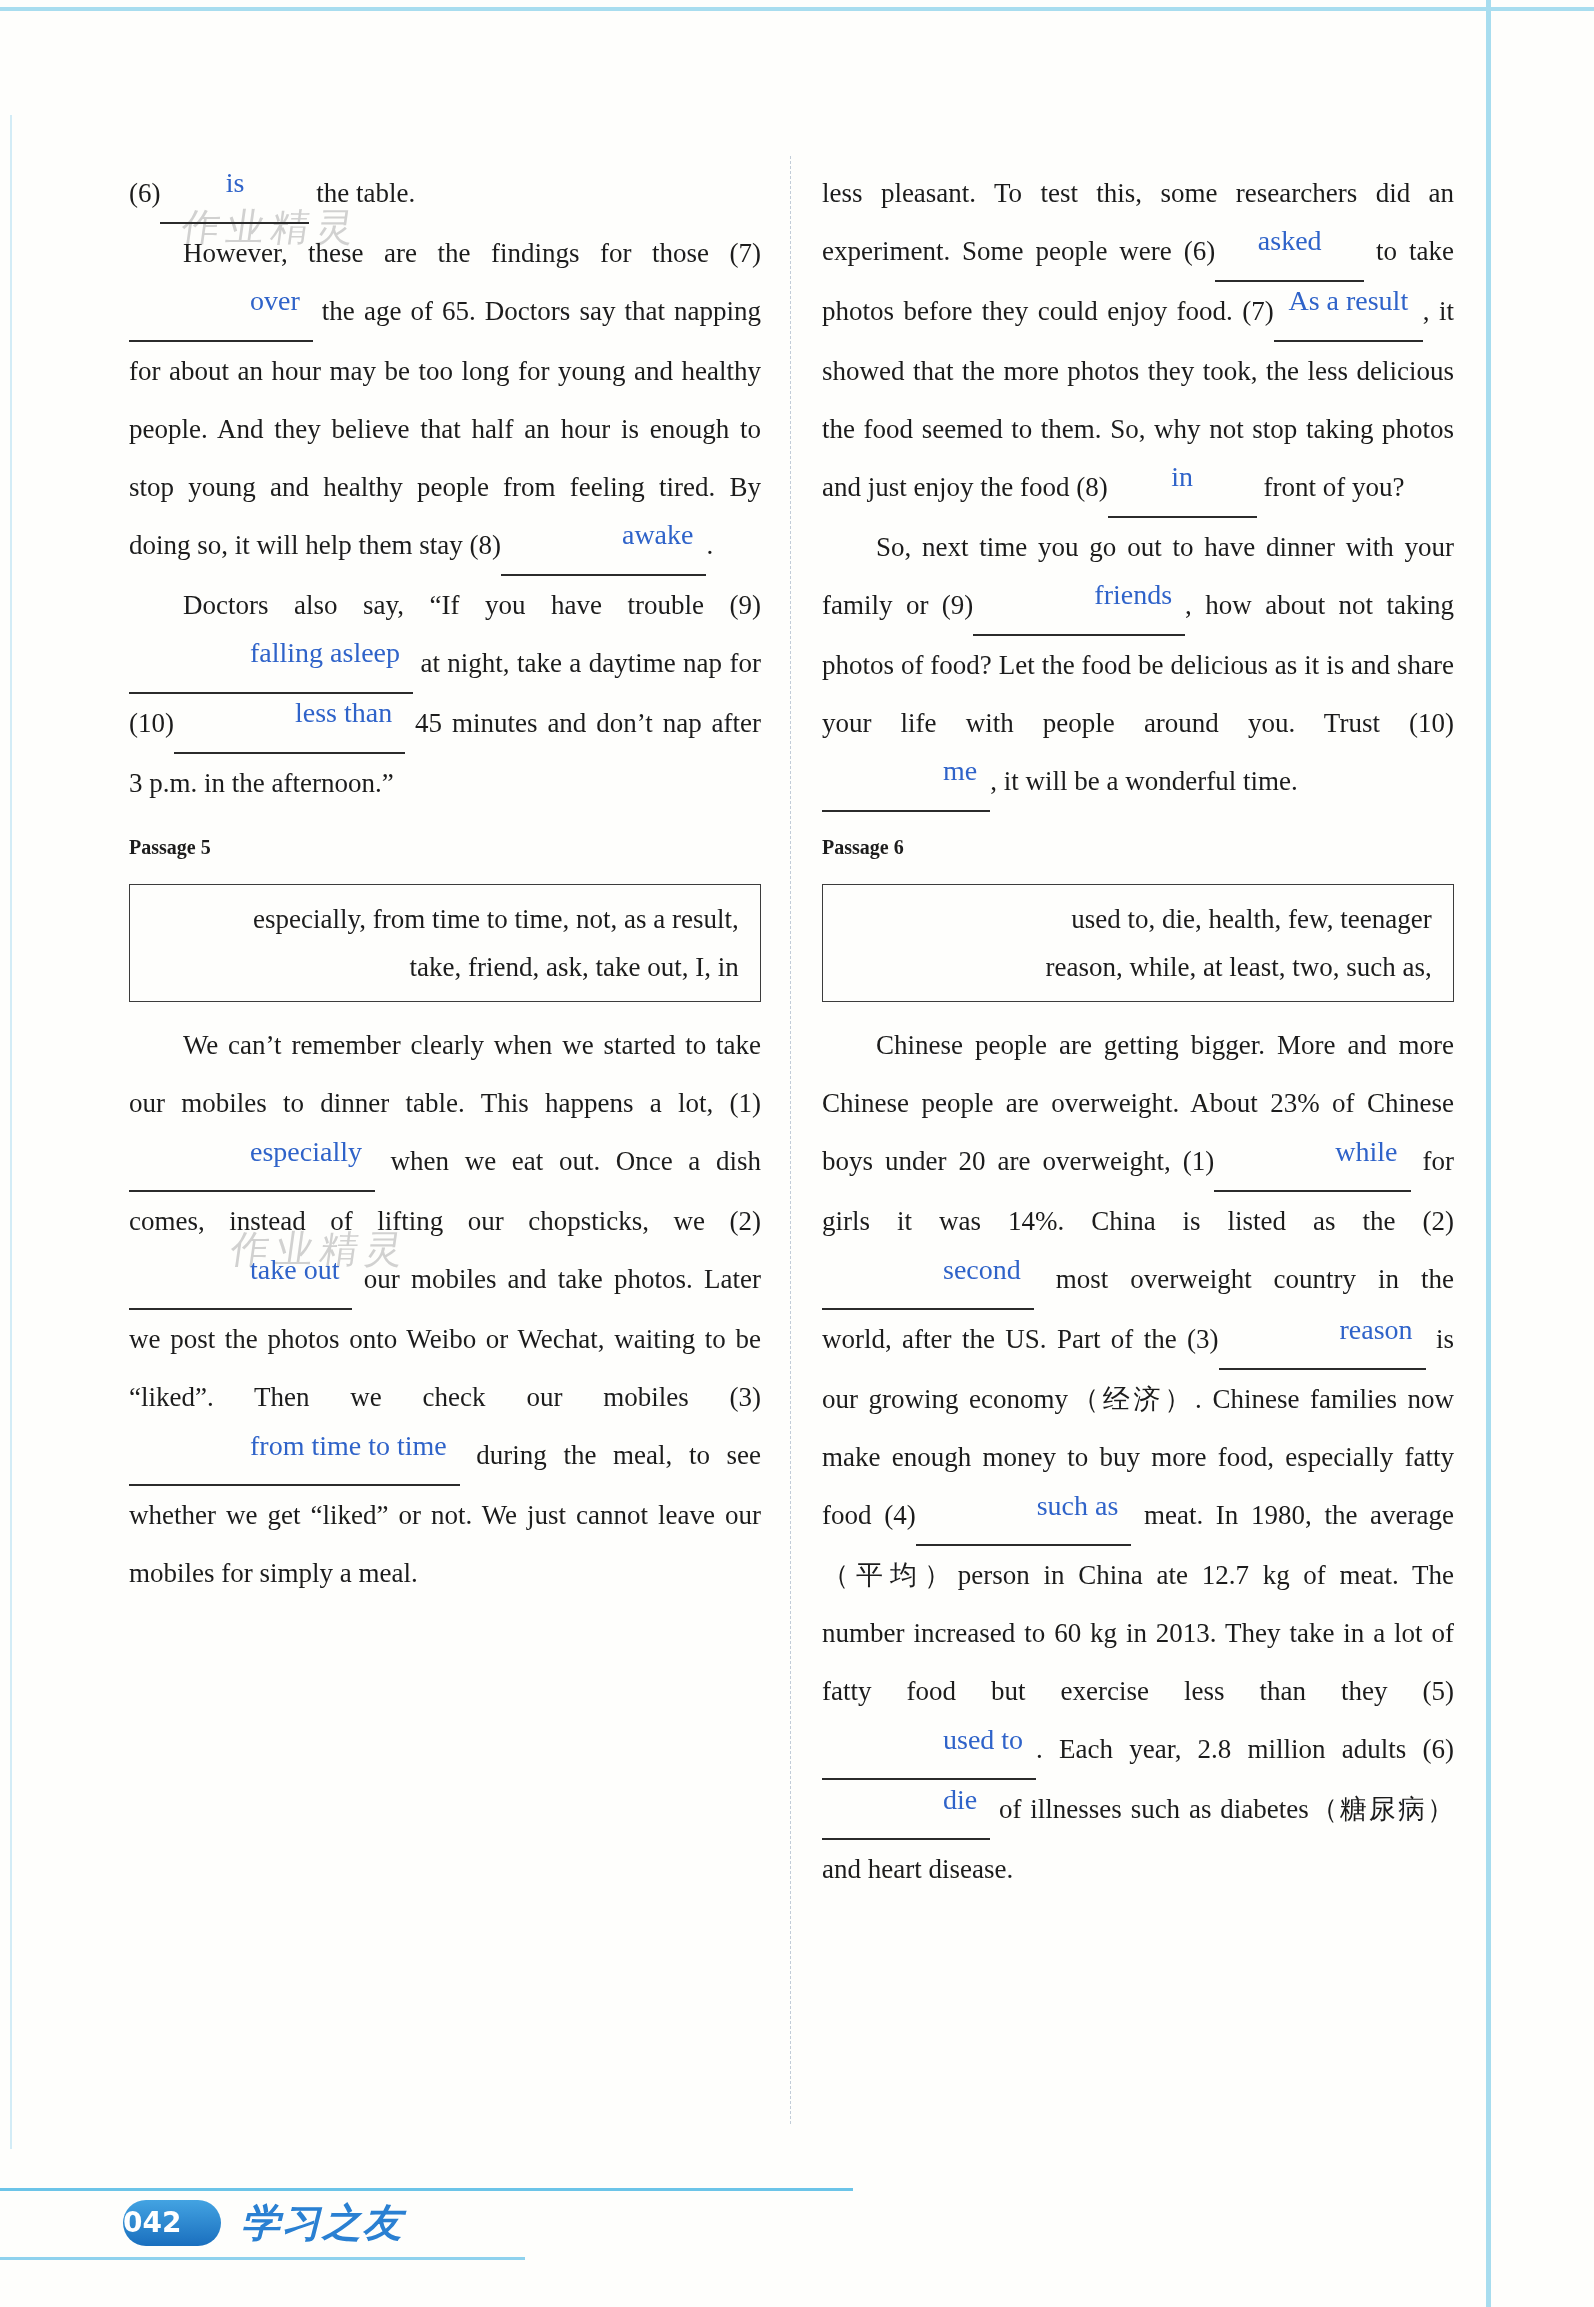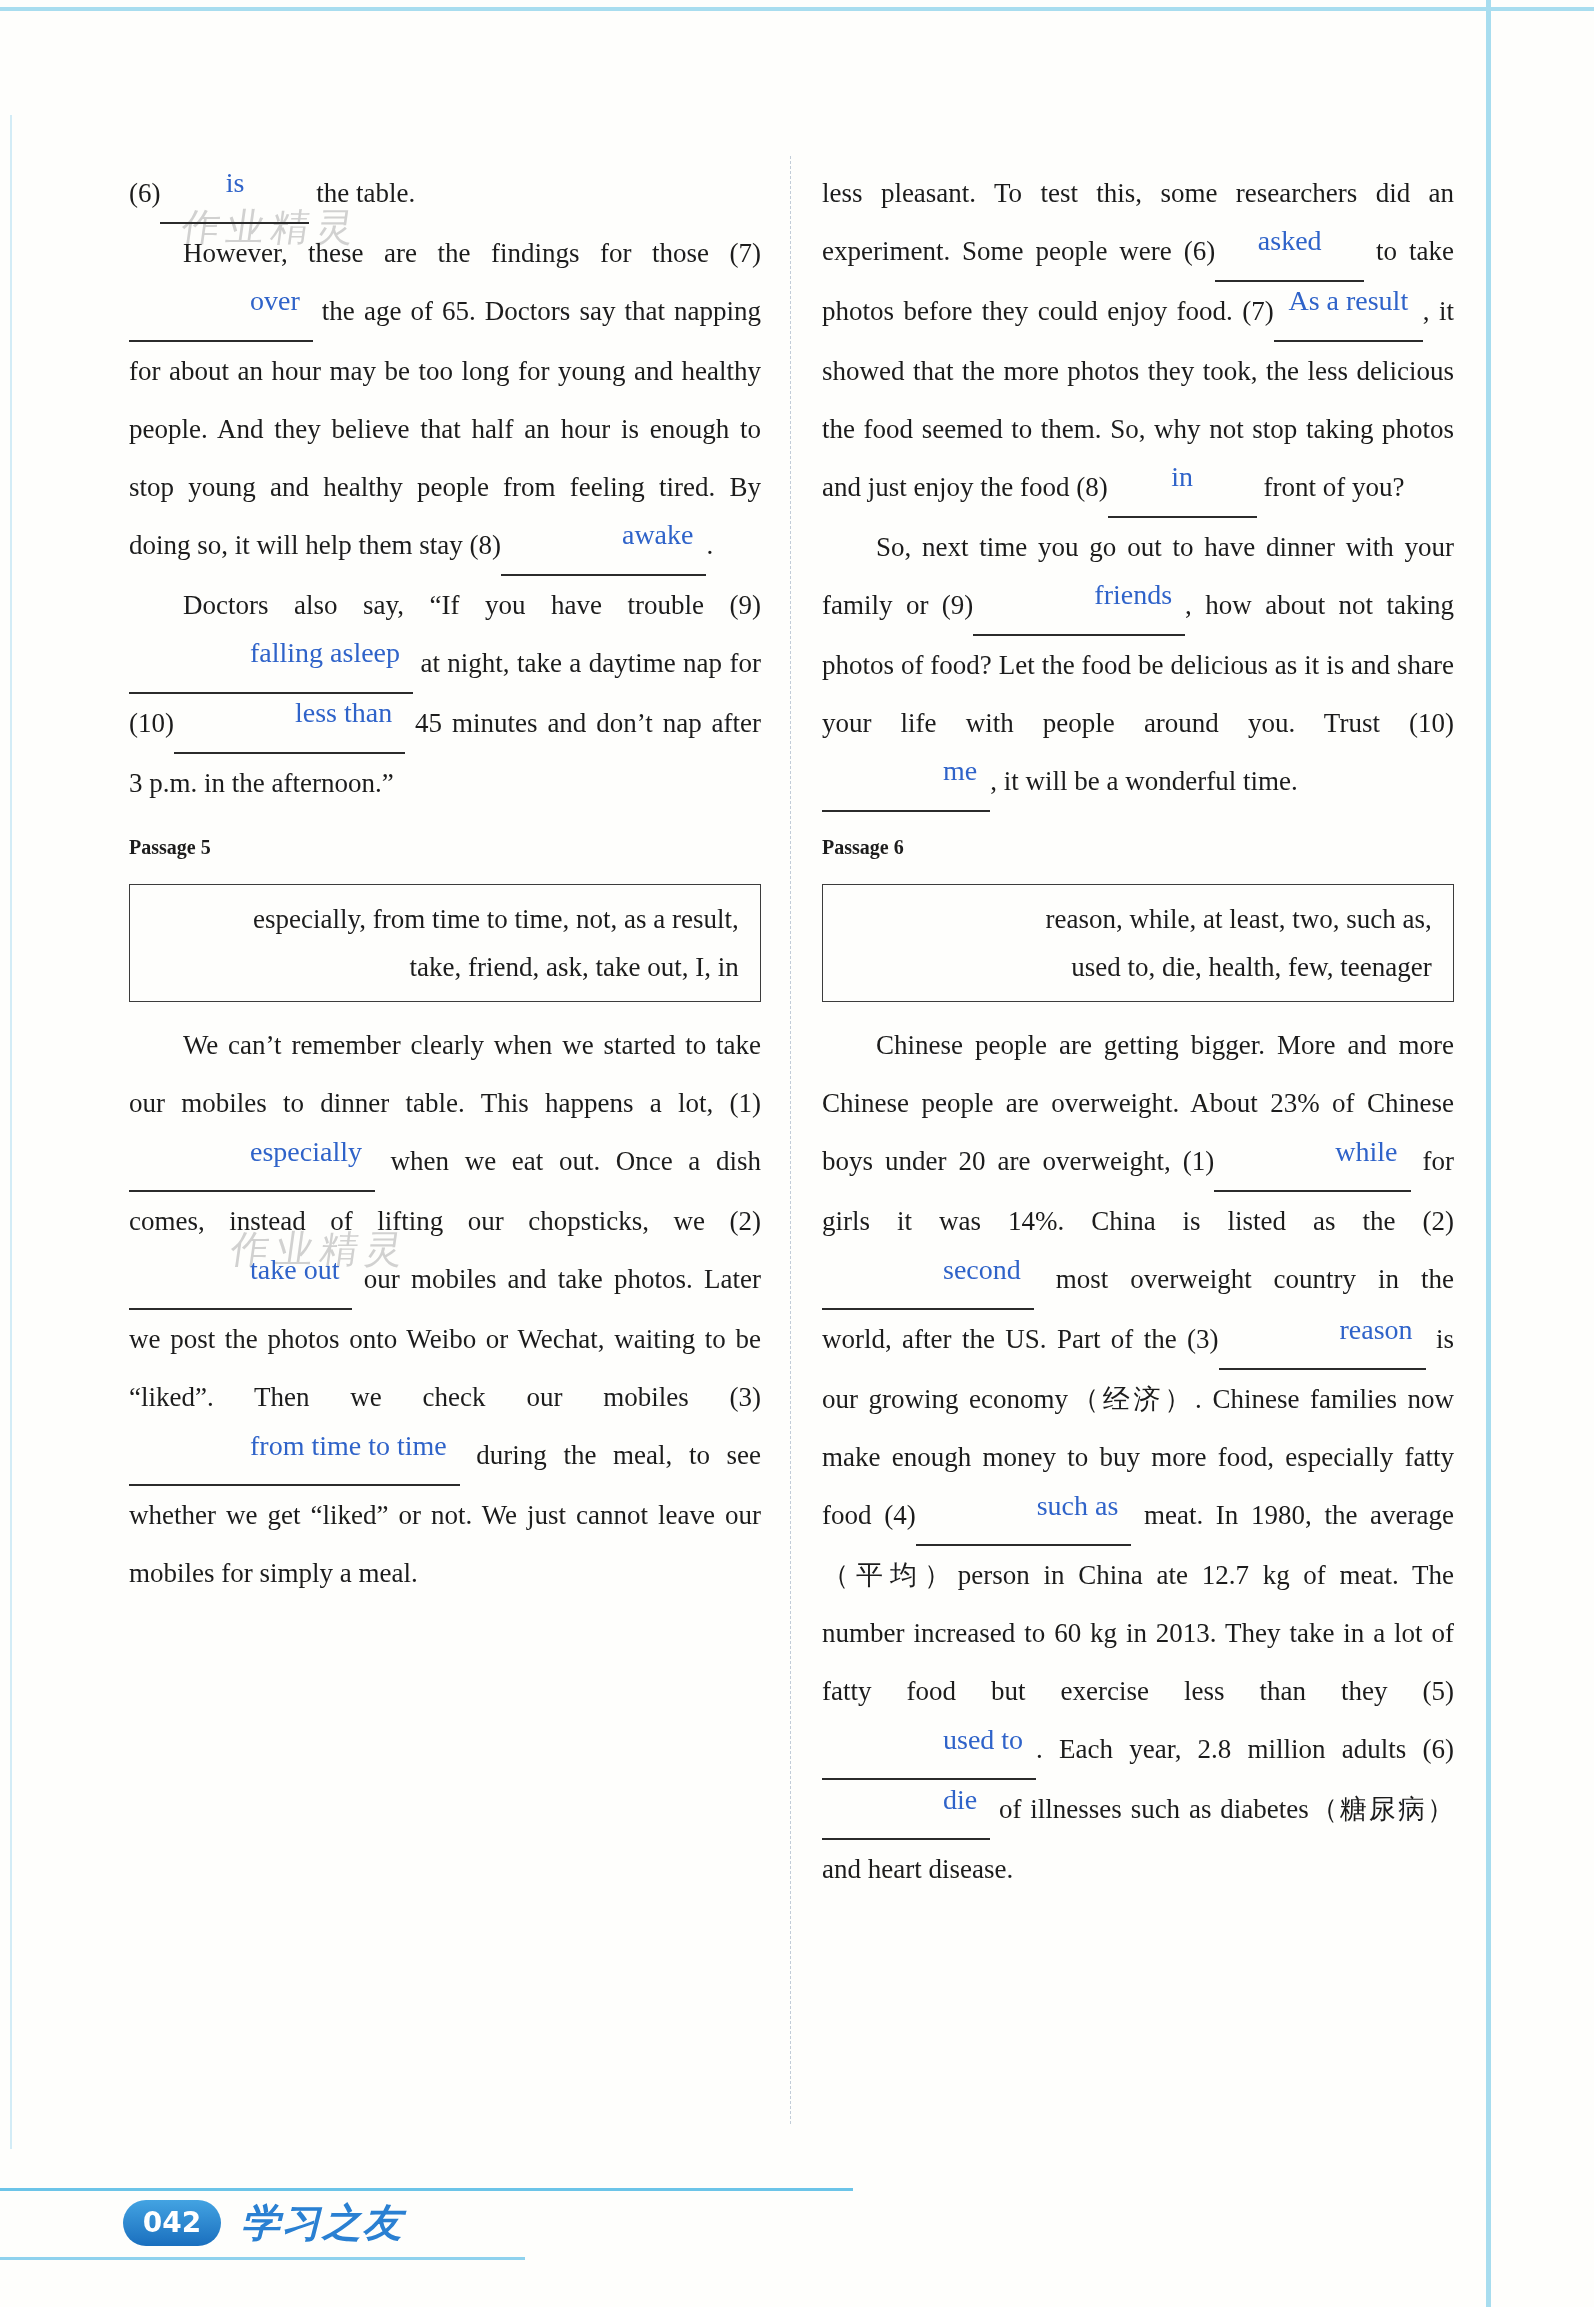--- a/index.html
+++ b/index.html
@@ -76,21 +76,21 @@
   .wm2{left:231px;top:1224px;}
 
   
   .footer-line-top{position:absolute;left:0;top:2188px;width:853px;height:3.3px;background:#6cc4e8;}
   .footer-line-bottom{position:absolute;left:0;top:2257px;width:525px;height:2.5px;background:#8fd2ee;}
   .page-badge{
     position:absolute;left:123px;top:2200px;
     width:98px;height:46px;border-radius:23px;
     background:linear-gradient(180deg,#43a3e2,#1a6fbe);
     color:#ffffff;font-weight:bold;font-size:28px;line-height:46px;
-    text-align:center;
+    text-align:left;
     font-family:"DejaVu Sans",sans-serif;
   }
   .brand{
     position:absolute;left:241px;top:2196px;
     font-size:39px;font-weight:bold;font-style:italic;
     color:#2a80d2;
     font-family:"DejaVu Sans",sans-serif;
     letter-spacing:1.6px;
   }
 </style>
@@ -122,22 +122,22 @@
     <p class="para indent"><span>We can’t remember clearly when we started to take our mobiles to dinner table. This happens a lot, </span><span class="blank-num">(1)</span><span class="blank"><span class="answer">especially</span></span><span> when we eat out. Once a dish comes, instead of lifting our chopsticks, we </span><span class="blank-num">(2)</span><span class="blank"><span class="answer">take out</span></span><span> our mobiles and take photos. Later we post the photos onto Weibo or Wechat, waiting to be “liked”. Then we check our mobiles </span><span class="blank-num">(3)</span><span class="blank"><span class="answer">from time to time</span></span><span> during the meal, to see whether we get “liked” or not. We just cannot leave our mobiles for simply a meal.</span></p>
   </div>
 
   <div class="col col-right">
     <p class="para"><span>less pleasant. To test this, some researchers did an experiment. Some people were </span><span class="blank-num">(6)</span><span class="blank"><span class="answer">asked</span></span><span> to take photos before they could enjoy food. </span><span class="blank-num">(7)</span><span class="blank"><span class="answer">As a result</span></span><span>, it showed that the more photos they took, the less delicious the food seemed to them. So, why not stop taking photos and just enjoy the food </span><span class="blank-num">(8)</span><span class="blank"><span class="answer">in</span></span><span> front of you?</span></p>
     <p class="para indent"><span>So, next time you go out to have dinner with your family or </span><span class="blank-num">(9)</span><span class="blank"><span class="answer">friends</span></span><span>, how about not taking photos of food? Let the food be delicious as it is and share your life with people around you. Trust </span><span class="blank-num">(10)</span><span class="blank"><span class="answer">me</span></span><span>, it will be a wonderful time.</span></p>
 
     <h3 class="passage-title">Passage 6</h3>
 
     <div class="wordbank">
+      <div>used to, die, health, few, teenager</div>
       <div>reason, while, at least, two, such as,</div>
-      <div>used to, die, health, few, teenager</div>
     </div>
 
     <p class="para indent"><span>Chinese people are getting bigger. More and more Chinese people are overweight. About 23% of Chinese boys under 20 are overweight, </span><span class="blank-num">(1)</span><span class="blank"><span class="answer">while</span></span><span> for girls it was 14%. China is listed as the </span><span class="blank-num">(2)</span><span class="blank"><span class="answer">second</span></span><span> most overweight country in the world, after the US. Part of the </span><span class="blank-num">(3)</span><span class="blank"><span class="answer">reason</span></span><span> is our growing economy（经济）. Chinese families now make enough money to buy more food, especially fatty food </span><span class="blank-num">(4)</span><span class="blank"><span class="answer">such as</span></span><span> meat. In 1980, the average（平均）person in China ate 12.7 kg of meat. The number increased to 60 kg in 2013. They take in a lot of fatty food but exercise less than they </span><span class="blank-num">(5)</span><span class="blank"><span class="answer">used to</span></span><span>. Each year, 2.8 million adults </span><span class="blank-num">(6)</span><span class="blank"><span class="answer">die</span></span><span> of illnesses such as diabetes（糖尿病）and heart disease.</span></p>
   </div>
 
   <div class="footer-line-top"></div>
   <div class="page-badge">042</div>
   <div class="brand">学习之友</div>
   <div class="footer-line-bottom"></div>
 

